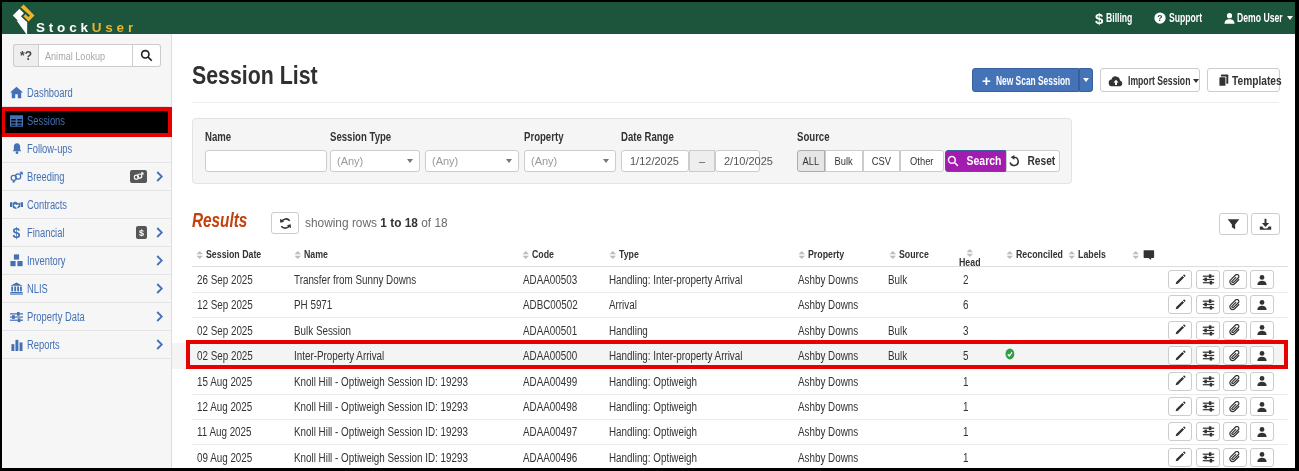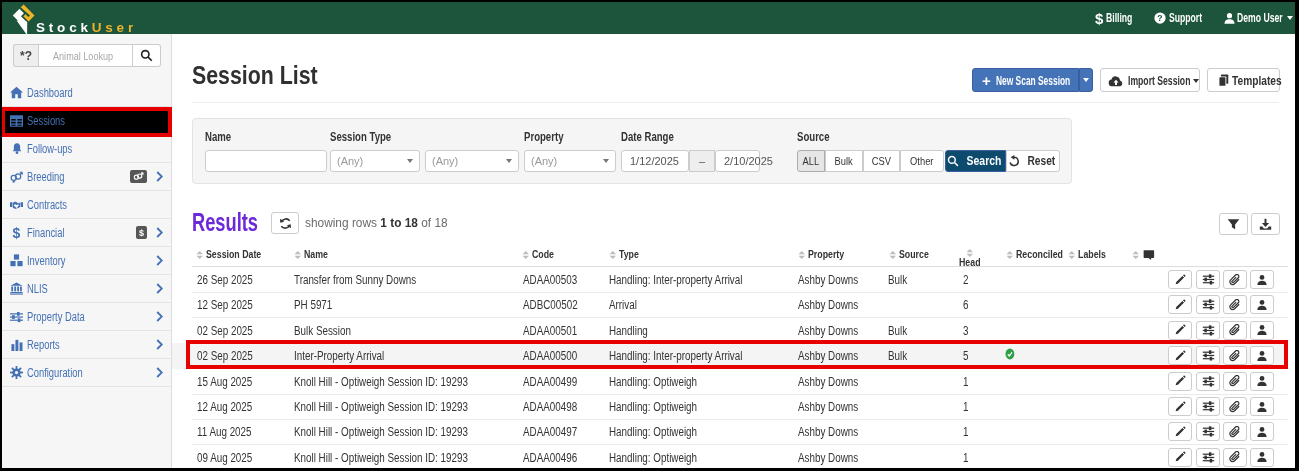--- a/index.html
+++ b/index.html
@@ -38,26 +38,26 @@
 .topbtns { position:absolute; left:0; top:34px; width:1110px; height:24px; }
 .bluebtn { background:#4473b8; border-color:#3a5f9e; color:#fff; }
 
 
 .fpanel { position:absolute; left:20px; top:84px; width:880px; height:66px; background:#f5f5f5; border:1px solid #e3e3e3; border-radius:4px; }
 .flabel { position:absolute; top:11px; font-size:12px; font-weight:bold; color:#333; transform:scaleX(0.8); transform-origin:0 50%; }
 .fctl { position:absolute; top:31px; height:22px; border:1px solid #ccc; border-radius:3px; background:#fff; font-size:12px; color:#555; display:flex; align-items:center; }
 .fsel { justify-content:space-between; padding:0 6px; color:#999; font-size:11px; }
 .caret { width:0; height:0; border-left:3.5px solid transparent; border-right:3.5px solid transparent; border-top:4px solid #777; }
 .srcbtn { position:absolute; top:31px; height:22px; border:1px solid #ccc; background:#fff; font-size:12px; color:#333; display:flex; align-items:center; justify-content:center; }
-.srcbtn.bluebtn { background:#0c4a6e; border-color:#3a5f9e; color:#fff; }
+.srcbtn.bluebtn { background:#a21caf; border-color:#3a5f9e; color:#fff; }
 .sx { display:inline-block; transform:scaleX(0.78); transform-origin:0 50%; white-space:nowrap; }
 .cx { display:inline-block; transform:scaleX(0.85); white-space:nowrap; }
 
 
-.results-title { position:absolute; left:20px; top:174px; font-size:25px; font-weight:bold; color:#6d28d9; }
+.results-title { position:absolute; left:20px; top:174px; font-size:21px; font-weight:bold; color:#c2410c;font-style:italic; }
 .refbtn { position:absolute; left:99px; top:178px; width:28px; height:22px; }
 .showing { position:absolute; left:133px; top:181px; font-size:13.5px; color:#6b6b6b; transform:scaleX(0.88); transform-origin:0 50%; white-space:nowrap; }
 .showing b { color:#333; }
 .rtbtn { position:absolute; top:179px; width:29px; height:22px; }
 
 
 .thead { position:absolute; left:0px; top:211px; width:1116px; height:22px; font-size:10px; font-weight:bold; color:#333; }
 .thead .h { position:absolute; top:4px; display:flex; align-items:center; } .thead .sx { transform:scaleX(0.88); }
 .theadline { position:absolute; left:20px; top:232px; width:1096px; border-bottom:1px solid #ddd; }
 .row { position:absolute; left:0; width:1116px; height:26px; font-size:12px; color:#333; }
@@ -108,21 +108,21 @@
       </div>
     <div class="tr" style="left:1285px;">
         <span class="caret" style="border-top-color:#fff;"></span>
       </div>
   </div>
 </div>
 
 <div class="sidebar">
   <div class="searchrow">
     <div class="addon">*?</div>
-    <div style="width:95px;border:1px solid #ccc;background:#fff;display:flex;align-items:center;padding:0 14px;">
+    <div style="width:95px;border:1px solid #ccc;background:#fff;display:flex;align-items:center;padding:0 6px;">
         <span class="sx" style="font-size:11.5px;color:#a8a8a8;transform:scaleX(0.79);">Animal Lookup</span>
       </div>
     <div class="sbtn">
       <svg width="13" height="13" viewBox="0 0 16 16" fill="none" stroke="#222" stroke-width="2">
           <circle cx="6.5" cy="6.5" r="4.5"></circle>
           <line x1="10" y1="10" x2="14.5" y2="14.5"></line>
         </svg>
     </div>
   </div>
   <div class="nav">
@@ -248,40 +248,20 @@
       </div>
     <div class="it">
         <span class="ic">
           <svg width="12" height="12" viewBox="0 0 14 14" fill="#4470b4">
             <rect x="0.5" y="6" width="3.4" height="8"></rect>
             <rect x="5.2" y="1" width="3.4" height="13"></rect>
             <rect x="10" y="4" width="3.4" height="10"></rect>
           </svg>
         </span>
         <span class="lbl">Reports</span>
-        <span class="chev">
-          <svg width="7" height="11" viewBox="0 0 7 11" fill="none" stroke="#4470b4" stroke-width="1.8">
-            <path d="M1.2 1 L5.8 5.5 L1.2 10"></path>
-          </svg>
-        </span>
-      </div>
-    <div class="it">
-        <span class="ic">
-          <svg width="13" height="13" viewBox="0 0 16 16" fill="#4470b4">
-            <g>
-              <rect x="6.9" y="0" width="2.2" height="16"></rect>
-              <rect x="6.9" y="0" width="2.2" height="16" transform="rotate(45 8 8)"></rect>
-              <rect x="6.9" y="0" width="2.2" height="16" transform="rotate(90 8 8)"></rect>
-              <rect x="6.9" y="0" width="2.2" height="16" transform="rotate(135 8 8)"></rect>
-              <circle cx="8" cy="8" r="5"></circle>
-            </g>
-            <circle cx="8" cy="8" r="2" fill="#f6f6f6"></circle>
-          </svg>
-        </span>
-        <span class="lbl">Configuration</span>
         <span class="chev">
           <svg width="7" height="11" viewBox="0 0 7 11" fill="none" stroke="#4470b4" stroke-width="1.8">
             <path d="M1.2 1 L5.8 5.5 L1.2 10"></path>
           </svg>
         </span>
       </div>
   </div>
 </div>
 
 <div class="main">

